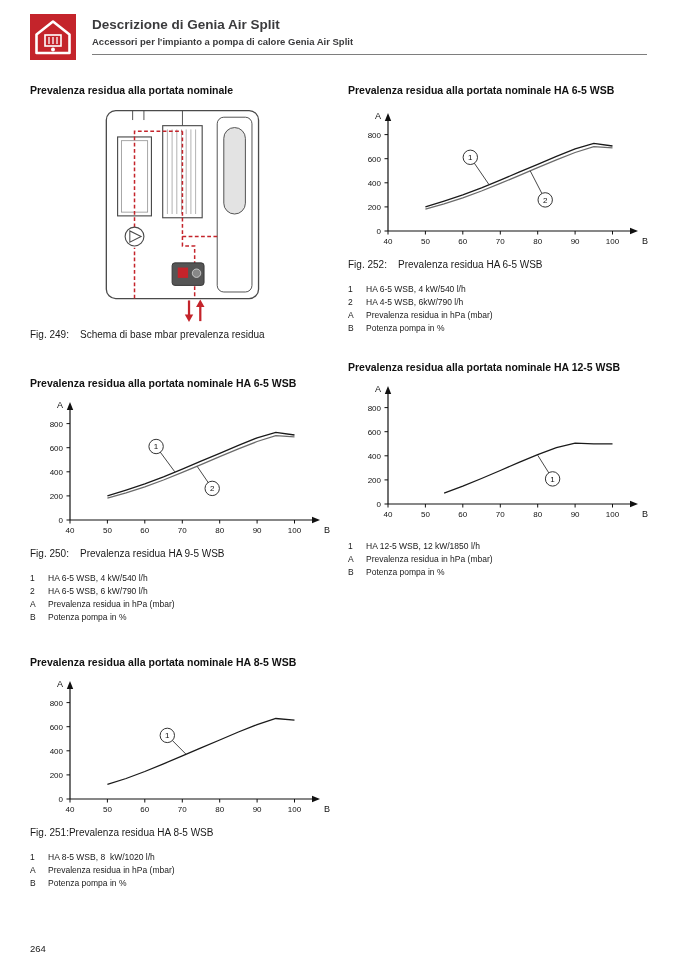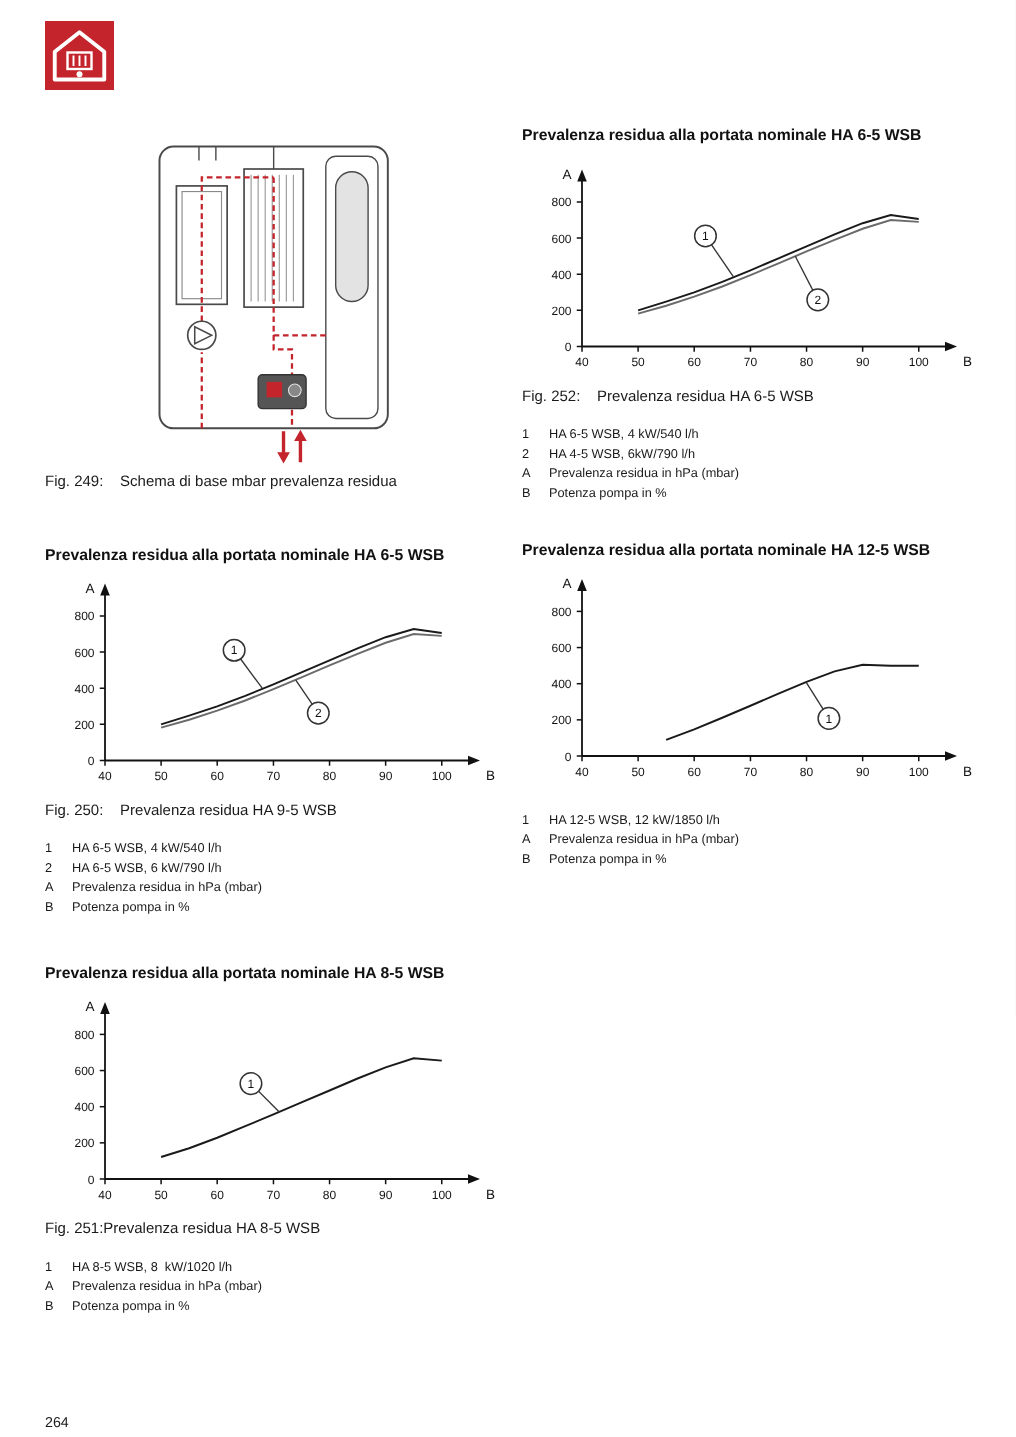--- a/index.html
+++ b/index.html
@@ -42,25 +42,31 @@
     <div class="logo">
       <svg width="44" height="44" viewBox="0 0 44 44">
         <path d="M22 6.5 L38.5 19.5 V38 H5.5 V19.5 Z" fill="none" stroke="#fff" stroke-width="2.6" stroke-linejoin="round"></path>
         <rect x="14" y="20" width="16" height="11" fill="none" stroke="#fff" stroke-width="1.6"></rect>
         <line x1="18" y1="22" x2="18" y2="29" stroke="#fff" stroke-width="1.3"></line>
         <line x1="22" y1="22" x2="22" y2="29" stroke="#fff" stroke-width="1.3"></line>
         <line x1="26" y1="22" x2="26" y2="29" stroke="#fff" stroke-width="1.3"></line>
         <circle cx="22" cy="34.5" r="2" fill="#fff"></circle>
       </svg>
     </div>
+    <div class="htext">
+      <div class="title">Descrizione di Genia Air Split</div>
+      <div class="subtitle">Accessori per l'impianto a pompa di calore Genia Air Split</div>
+      <div class="rule"></div>
+    </div>
   </header>
 
   <main class="columns">
 
     <section class="col">
+      <h3 class="sec">Prevalenza residua alla portata nominale</h3>
       <figure class="figbox">
         <svg width="207" height="218" viewBox="0 0 220 232">
           <rect x="30" y="6" width="162" height="200" rx="10" fill="#fff" stroke="#4a4a4a" stroke-width="1.4"></rect>
           <rect x="148" y="13" width="37" height="186" rx="7" fill="#fff" stroke="#4a4a4a" stroke-width="1"></rect>
           <rect x="155" y="24" width="23" height="92" rx="11.5" fill="#e3e3e3" stroke="#4a4a4a" stroke-width="1"></rect>
           <rect x="42" y="34" width="36" height="84" fill="#fff" stroke="#4a4a4a" stroke-width="1.2"></rect>
           <rect x="46" y="38" width="28" height="76" fill="#fff" stroke="#8a8a8a" stroke-width="0.8"></rect>
           <rect x="90" y="22" width="42" height="98" fill="#fff" stroke="#4a4a4a" stroke-width="1.2"></rect>
           <g stroke="#9a9a9a" stroke-width="0.8">
             <line x1="95" y1="26" x2="95" y2="116"></line>

